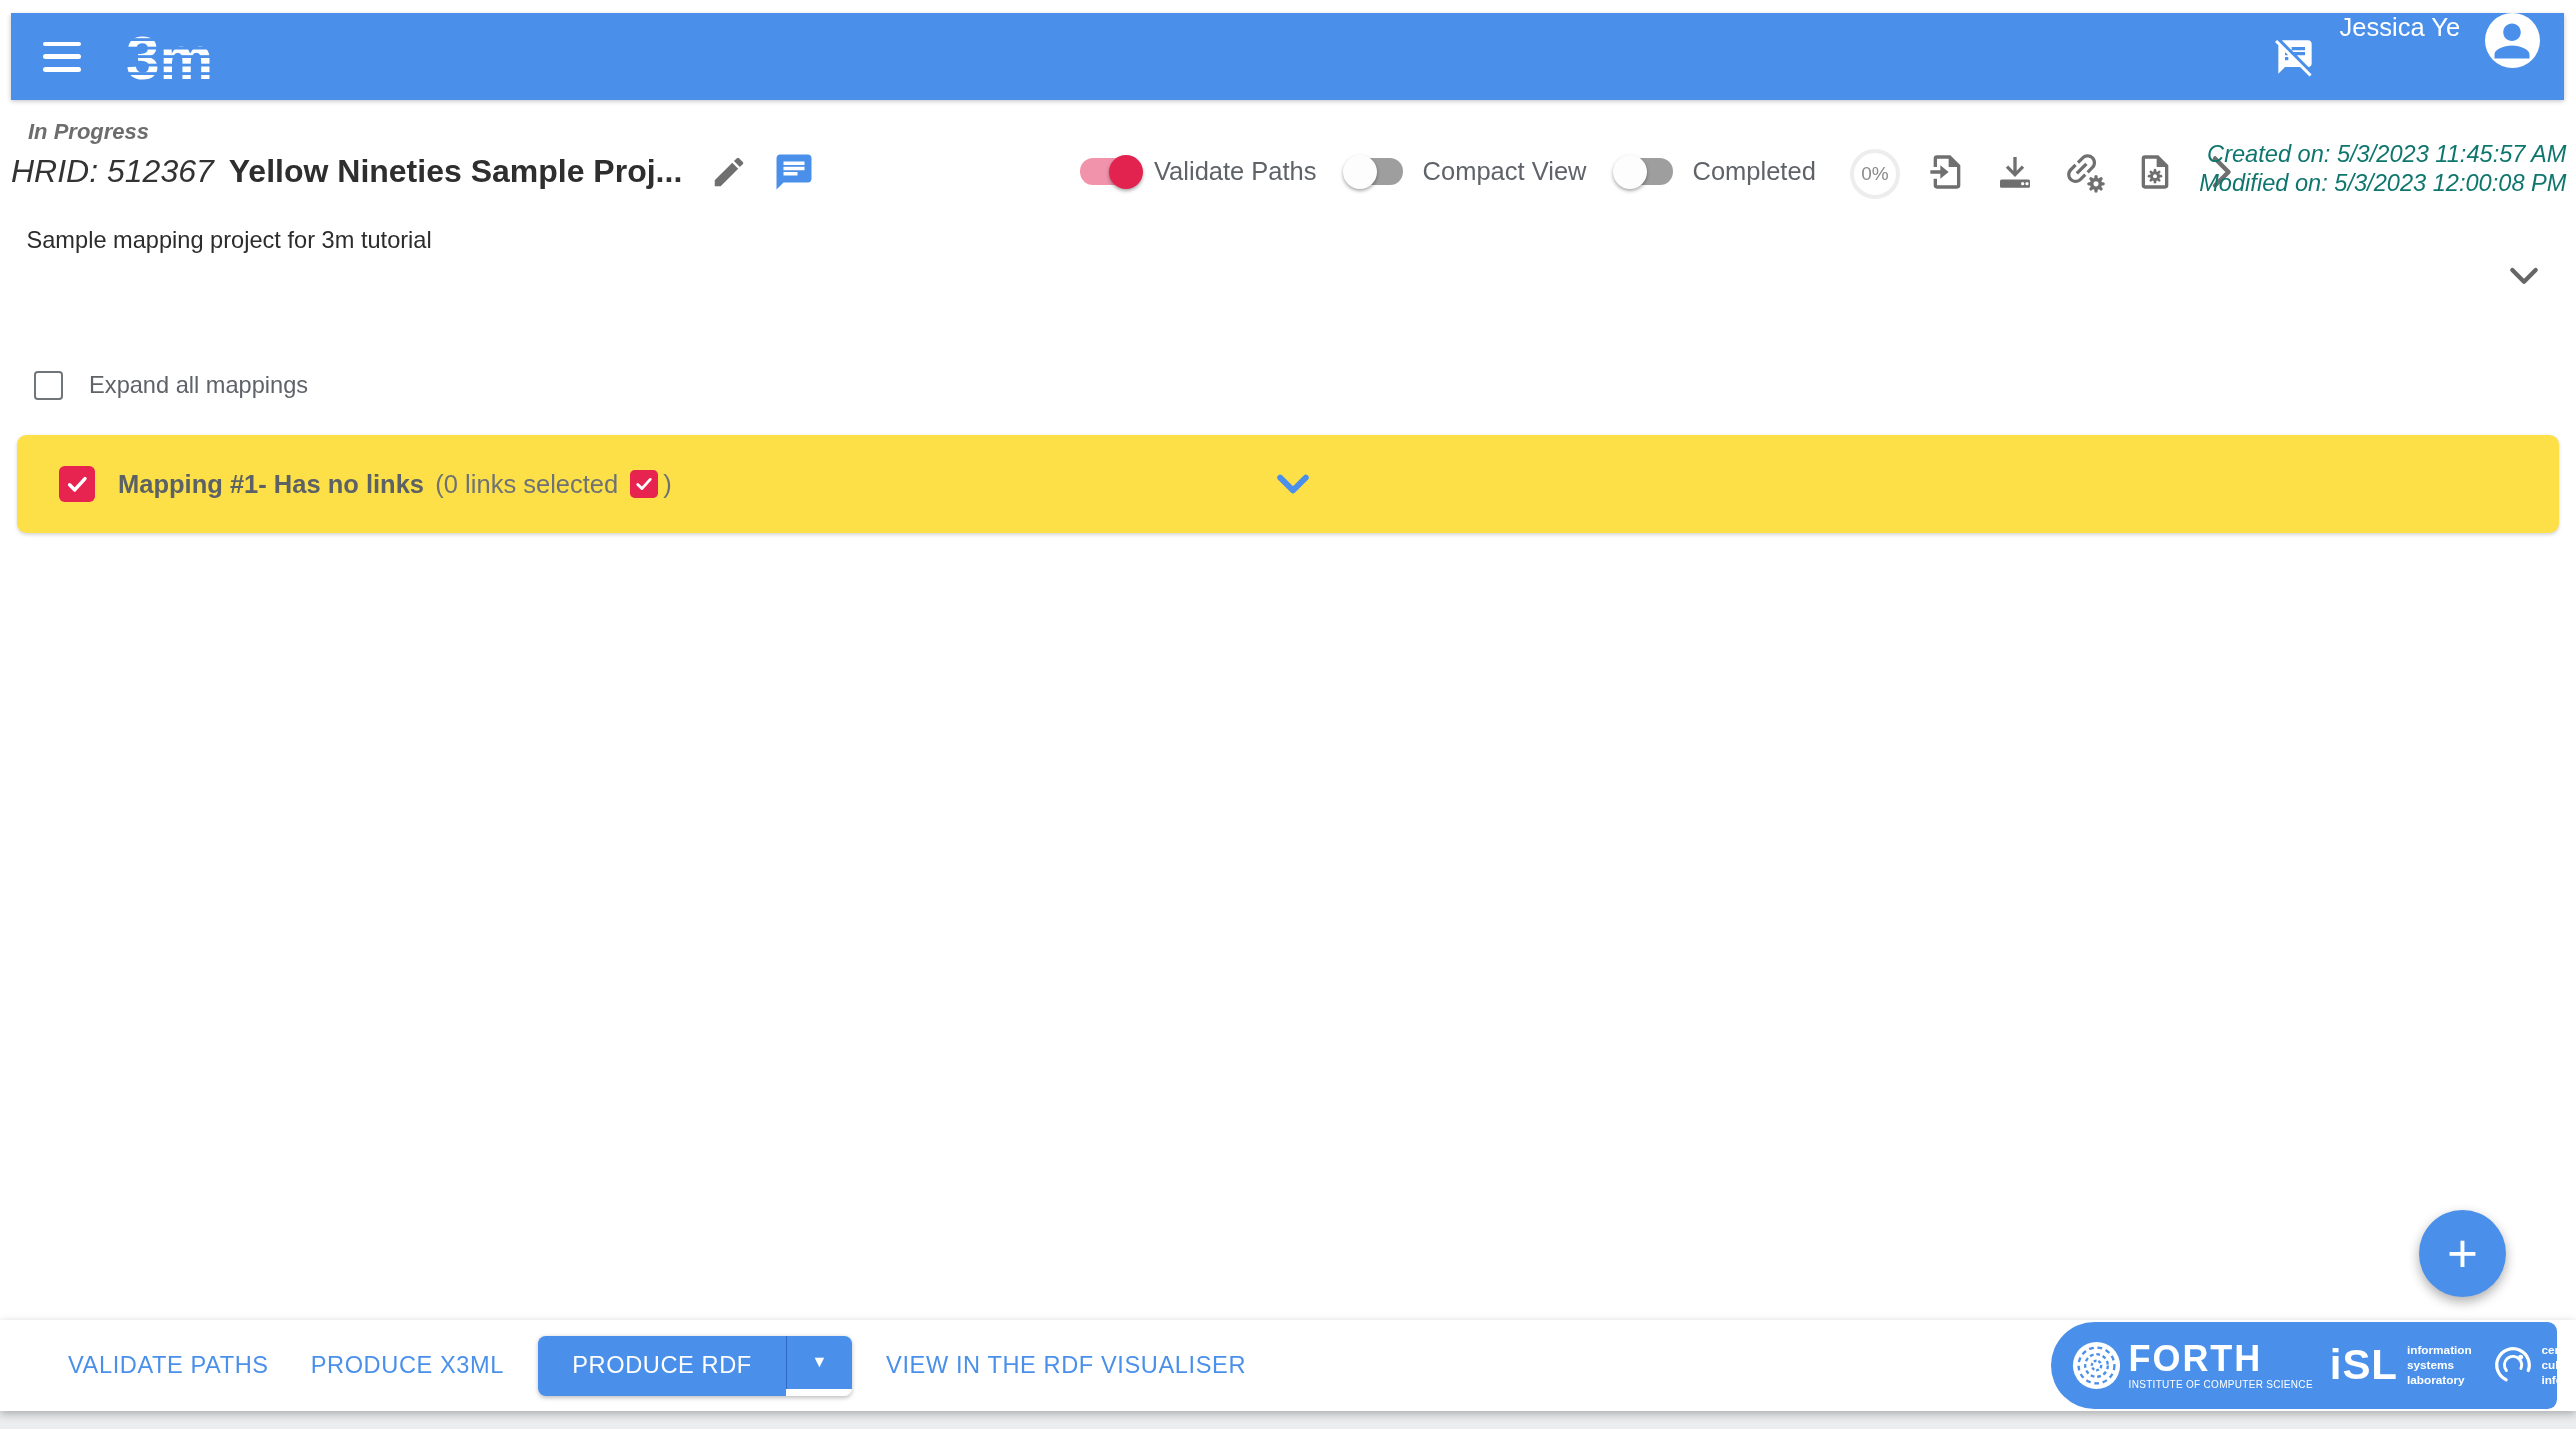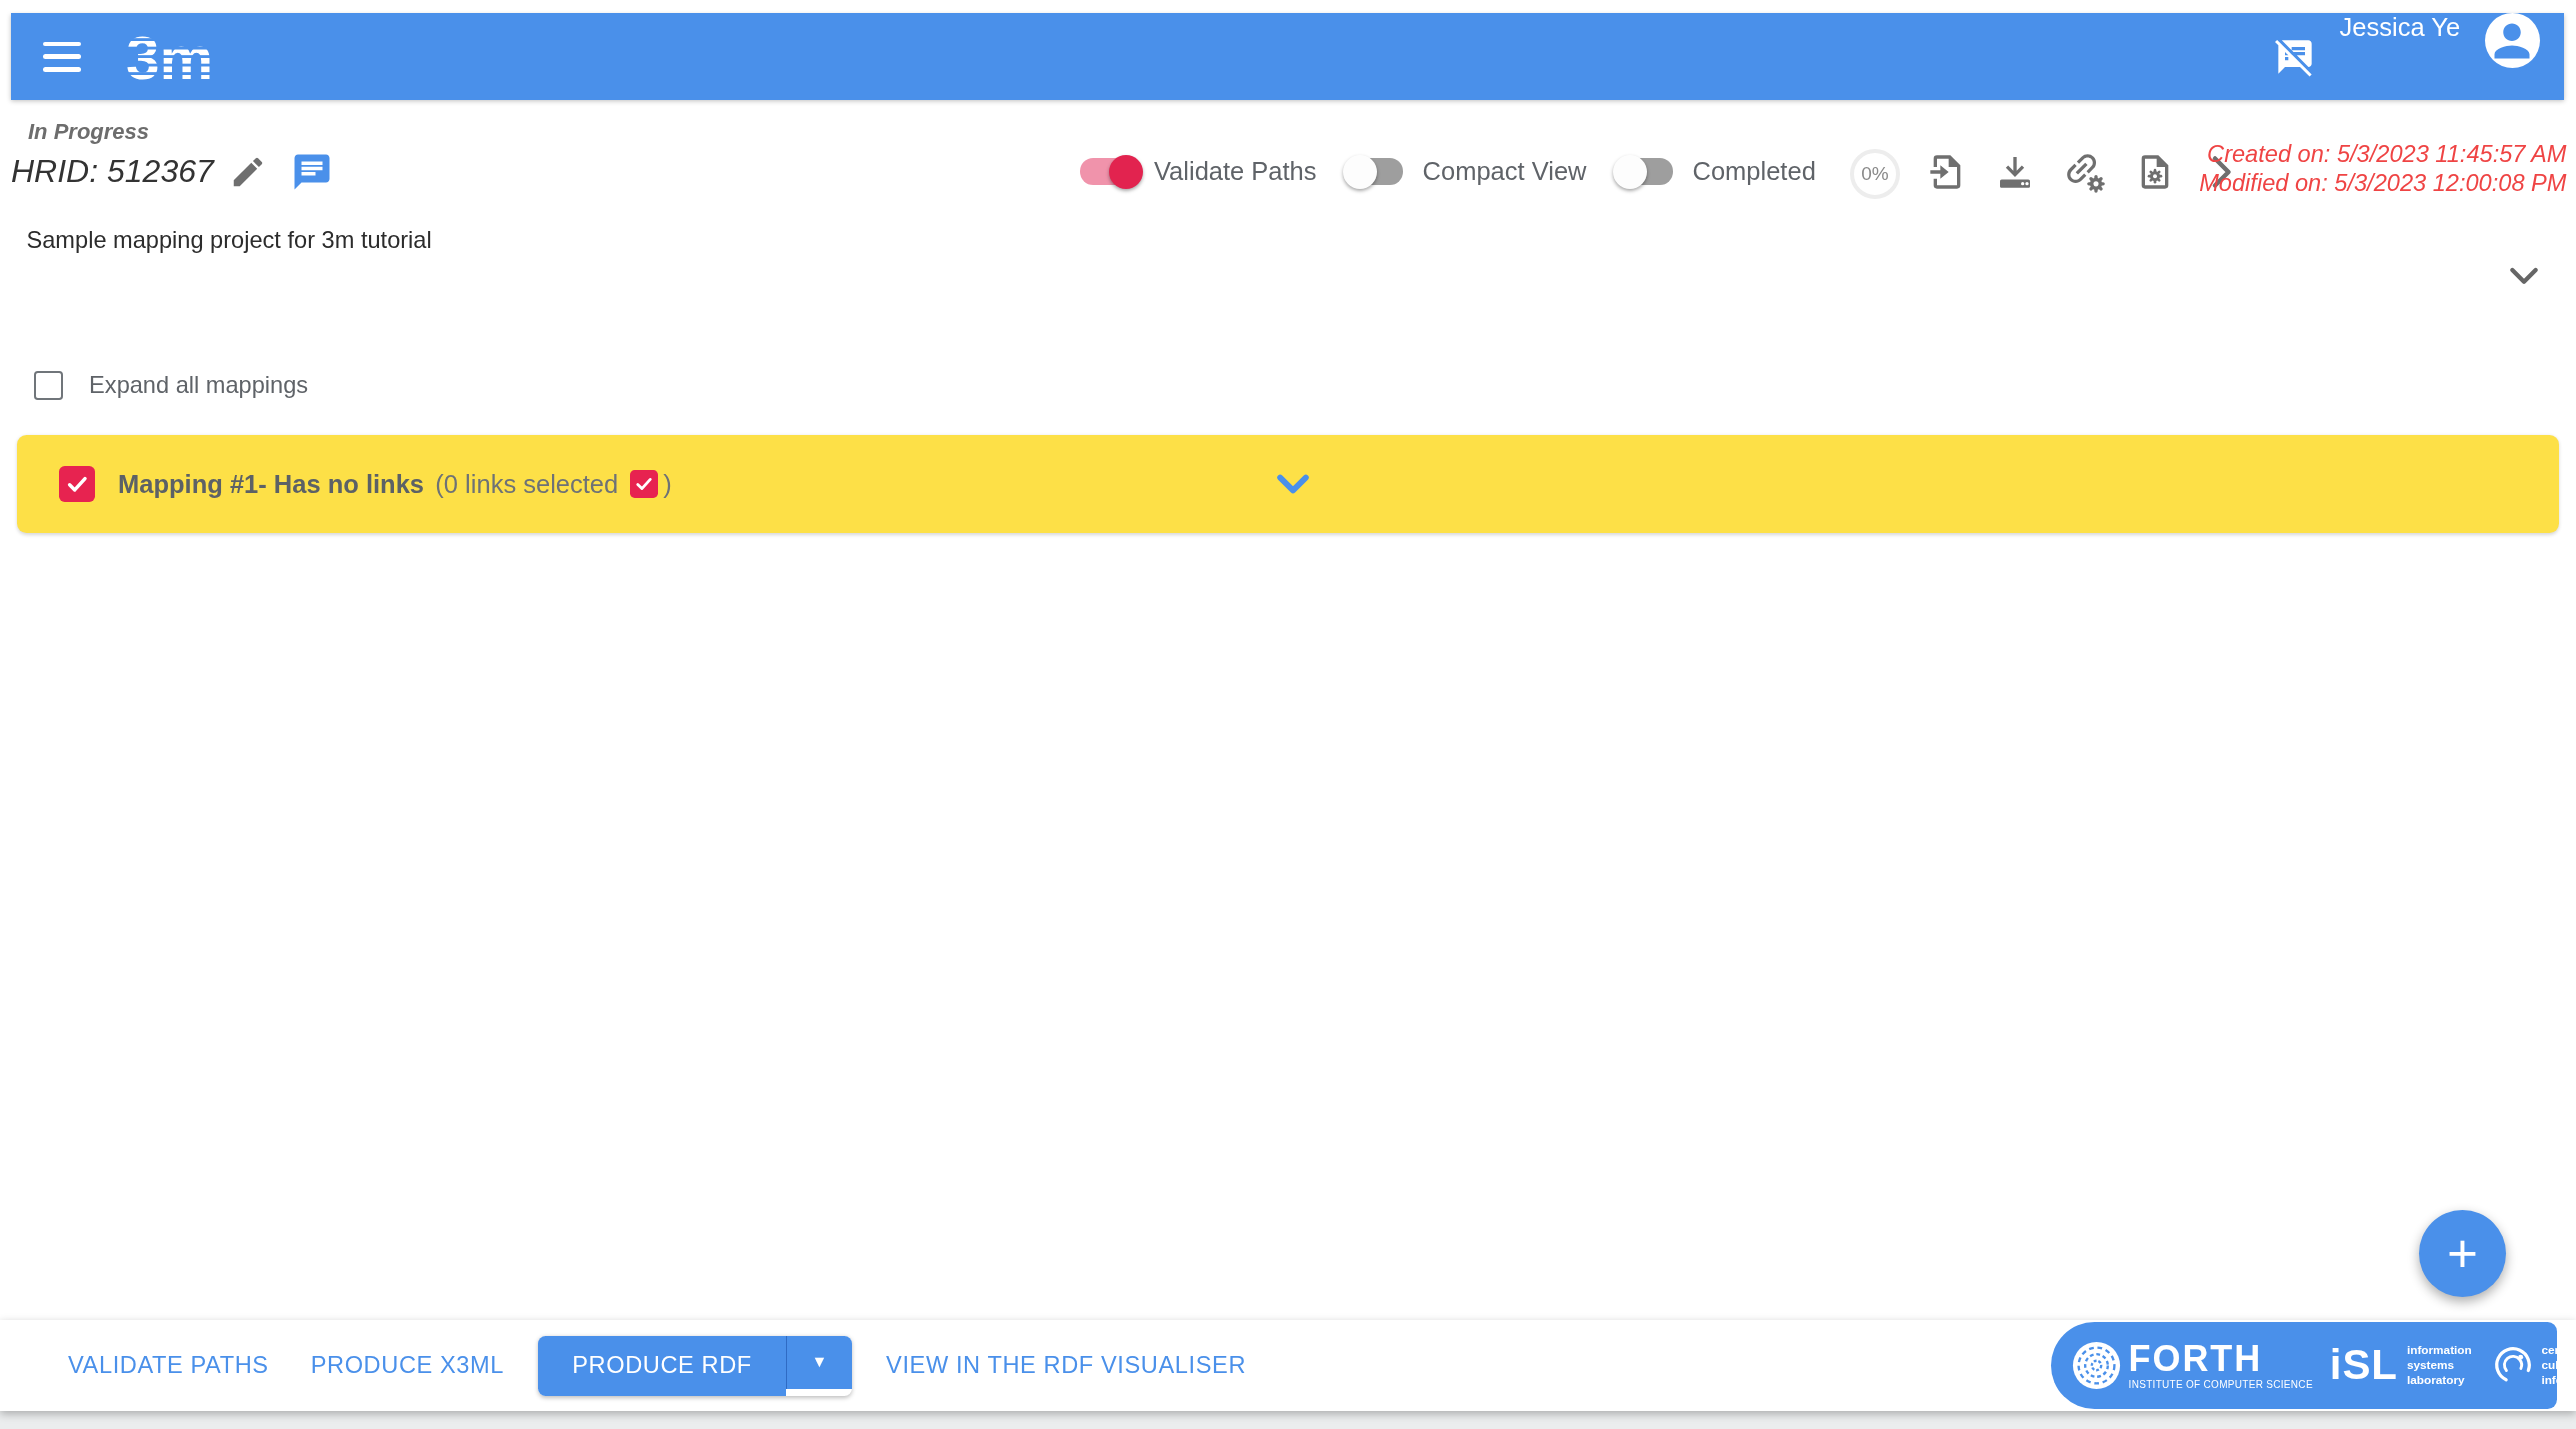--- a/index.html
+++ b/index.html
@@ -32,21 +32,21 @@
   .switch .track{position:absolute;left:1.9px;top:3.8px;width:55px;height:26.5px;border-radius:13.2px;background:#9e9e9e;}
   .switch.on .track{background:#f093ab;}
   .switch .knob{position:absolute;top:0;width:34px;height:34px;border-radius:50%;background:#fdfdfd;
     box-shadow:0 1.9px 3.8px rgba(0,0,0,.35);left:-3.8px;}
   .switch.on .knob{left:auto;right:-5.7px;background:#e2234f;}
   .toggle-label{font-size:25.5px;color:#5f6368;margin-left:17px;}
 
   .progress-badge{position:absolute;left:1850px;top:149px;width:42px;height:42px;border:4.7px solid #ededed;
     border-radius:50%;display:flex;align-items:center;justify-content:center;font-size:19px;color:#8a8a8a;}
   .icon-row{position:absolute;left:1927px;top:146px;height:51px;display:flex;align-items:center;gap:28px;color:#6f6f6f;}
-  .dates{position:absolute;right:9.5px;top:140px;text-align:right;font-style:italic;color:#ef4444;
+  .dates{position:absolute;right:9.5px;top:140px;text-align:right;font-style:italic;color:#0f766e;
     font-size:23.6px;line-height:29px;}
 
   .description{position:absolute;left:26.5px;top:227px;font-size:23.6px;color:#2c2c2c;}
   .section-collapse{position:absolute;left:2504px;top:255px;background:none;border:none;cursor:pointer;color:#666;padding:0;}
 
   
   .expand-row{position:absolute;left:34px;top:371px;display:flex;align-items:center;gap:26.5px;}
   .cb-empty{width:24.6px;height:24.6px;border:2.8px solid #70757a;border-radius:3.8px;background:#fff;cursor:pointer;}
   .expand-label{font-size:23.6px;color:#5f6368;}
 
@@ -125,20 +125,21 @@
           <path d="M12 12c2.76 0 5-2.24 5-5s-2.24-5-5-5-5 2.24-5 5 2.24 5 5 5zm0 2.5c-3.34 0-10 1.67-10 5V22h20v-2.5c0-3.33-6.66-5-10-5z"></path>
         </svg>
       </button>
     </div>
   </header>
 
   <div class="status">In Progress</div>
 
   <div class="title-row">
     <span class="hrid">HRID: 512367</span>
+    <span class="proj-title">Yellow Nineties Sample Proj...</span>
     <button class="iconbtn">
       <svg width="38" height="38" viewBox="0 0 24 24" fill="#6f6f6f">
         <path d="M3 17.25V21h3.75L17.81 9.94l-3.75-3.75L3 17.25zM20.71 7.04c.39-.39.39-1.02 0-1.41l-2.34-2.34a.996.996 0 0 0-1.41 0l-1.83 1.83 3.75 3.75 1.83-1.83z"></path>
       </svg>
     </button>
     <button class="iconbtn">
       <svg width="42" height="42" viewBox="0 0 24 24" fill="#4a90ea">
         <path d="M20 2H4c-1.1 0-1.99.9-1.99 2L2 22l4-4h14c1.1 0 2-.9 2-2V4c0-1.1-.9-2-2-2zM6 9h12v2H6V9zm8 5H6v-2h8v2zm4-6H6V6h12v2z"></path>
       </svg>
     </button>

